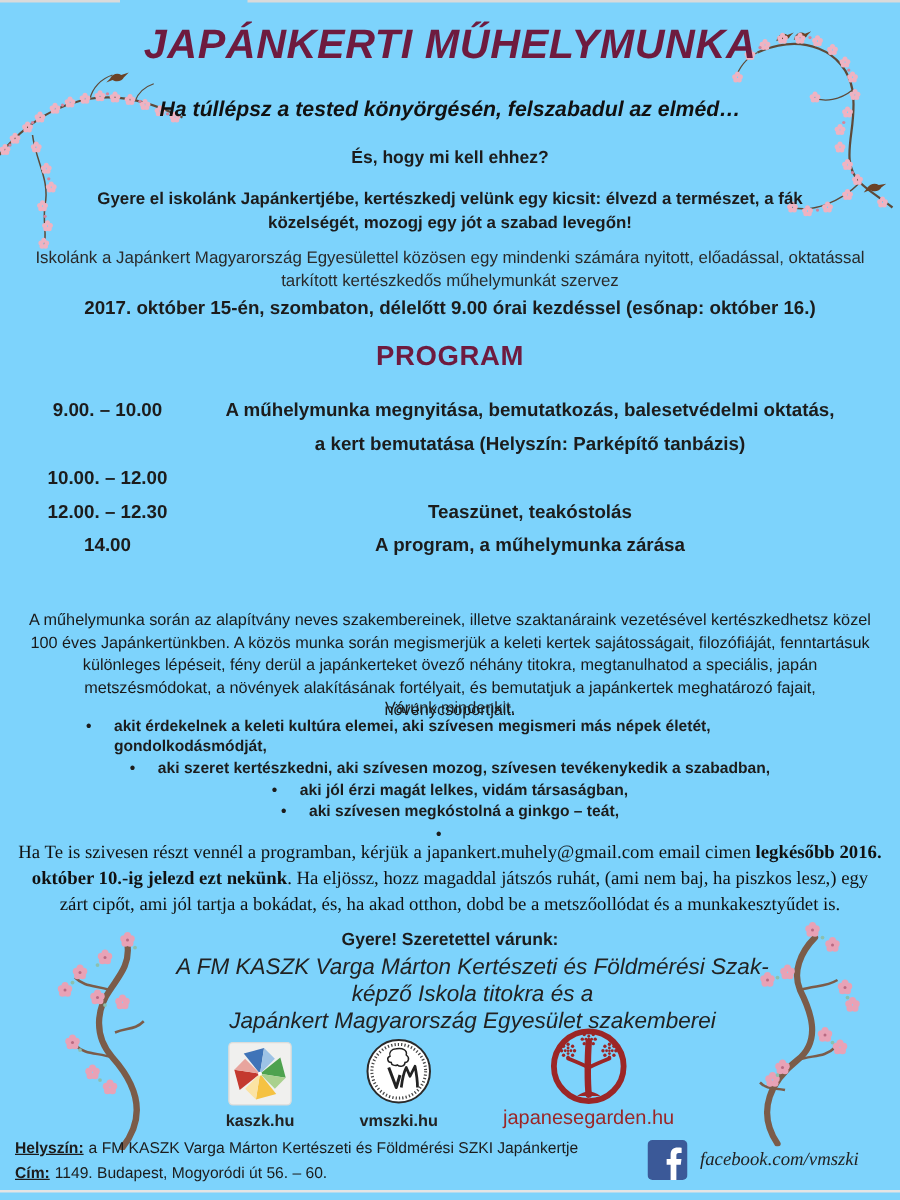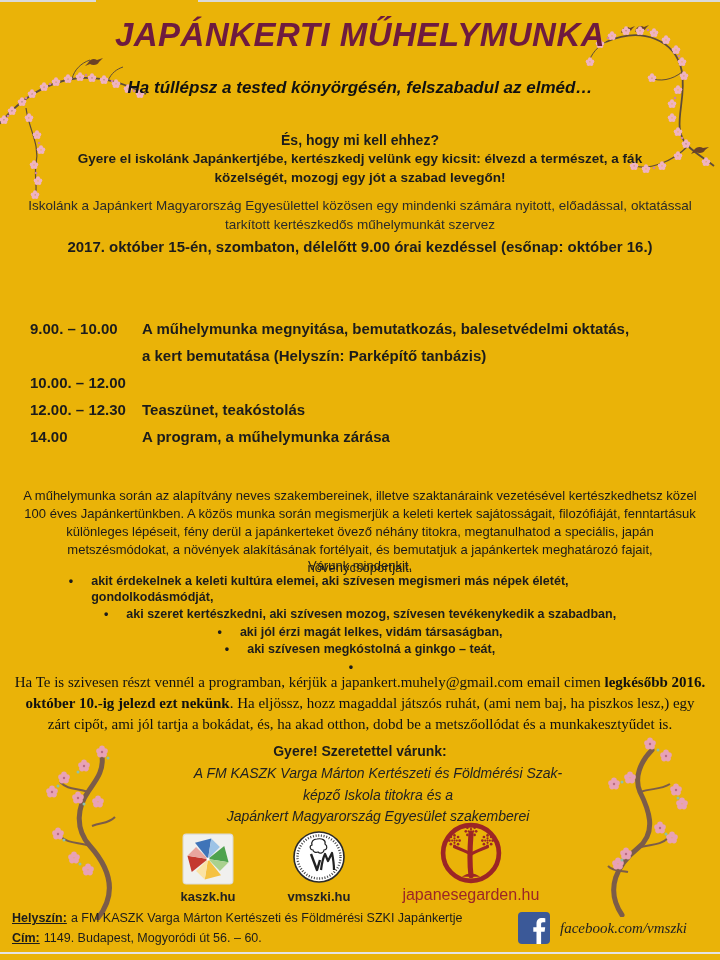--- a/index.html
+++ b/index.html
@@ -1,46 +1,46 @@
 <!DOCTYPE html>
 <html><head>
 <meta charset="utf-8">
 <style>
   html,body{margin:0;padding:0;background:#ffffff;}
-  .page{position:relative;width:720px;height:960px;background:#eab308;overflow:hidden;
+  .page{position:relative;width:720px;height:960px;background:#7dd3fc;overflow:hidden;
         font-family:"Liberation Sans",sans-serif;color:#1c1c1c;}
   .abs{position:absolute;left:0;right:0;}
   .center{text-align:center;}
   .z{z-index:2;}
   .deco{position:absolute;z-index:1;}
 
   .edge{position:absolute;height:2px;background:#dadada;z-index:0;}
 
   .title{top:16px;font-size:33px;font-weight:bold;font-style:italic;color:#6e1b3f;letter-spacing:.5px;}
   .subtitle{top:78px;font-size:17px;font-weight:bold;font-style:italic;color:#111;}
-  .question{top:132px;font-size:14px;font-weight:bold;}
+  .question{top:117px;font-size:14px;font-weight:bold;}
   .invite{top:149px;font-size:13.5px;font-weight:bold;line-height:19px;padding:0 72px;}
   .organizer{top:196px;font-size:13.5px;line-height:19px;padding:0 14px;color:#2a2a2a;}
   .dateline{top:238px;font-size:15px;font-weight:bold;}
 
   .prog-head{top:272px;font-size:22px;font-weight:bold;color:#6e1b3f;letter-spacing:.5px;}
-  .schedule{top:315px;left:30px;right:14px;font-size:15px;font-weight:bold;line-height:27px;position:absolute;z-index:2;}
+  .schedule{top:315px;left:30px;right:14px;font-size:15px;font-weight:bold;line-height:27px;position:absolute;z-index:2;text-align:center;}
   .sched-row{display:grid;grid-template-columns:112px 1fr;}
   .act{white-space:pre-line;}
 
   .bigpara{top:487px;padding:0 20px;font-size:13px;line-height:18px;color:#1a1a1a;}
   .varunk{top:558px;font-size:13px;}
   .bullets{top:574px;left:0;right:0;position:absolute;z-index:2;font-size:12.5px;font-weight:bold;line-height:15.5px;}
   .bullet-row{display:flex;justify-content:center;margin-bottom:2px;}
   .bullet-row .dot{margin-right:18px;}
   .bullet-row .btxt{max-width:560px;}
 
   .serifpara{top:672px;padding:0 14px;font-family:"Liberation Serif",serif;font-size:15px;line-height:21px;color:#111;}
   .closing{top:743px;font-size:14px;font-weight:bold;}
-  .team{top:763px;font-size:14px;font-style:italic;line-height:21.5px;color:#222;margin-left:36px;}
+  .team{top:763px;font-size:18px;font-style:italic;line-height:21.5px;color:#222;margin-left:36px;}
 
   .logos{top:822px;position:absolute;left:0;right:0;display:flex;justify-content:center;
          align-items:flex-end;gap:52px;z-index:2;}
   .logo-col{display:flex;flex-direction:column;align-items:center;}
   .logo-label{font-size:13px;font-weight:bold;margin-top:4px;color:#222;}
   .jg-label{font-size:16px;font-weight:normal;color:#9c2626;margin-top:2px;}
 
   .footer-left{position:absolute;top:908px;left:12px;font-size:12.5px;font-weight:bold;line-height:20px;z-index:2;}
   .flabel{text-decoration:underline;margin-right:4px;}
   .fb{position:absolute;top:912px;left:518px;display:flex;align-items:center;gap:10px;z-index:2;}
@@ -239,20 +239,21 @@
     </g>
   </svg>
 
   <div class="abs center z title">JAPÁNKERTI MŰHELYMUNKA</div>
   <div class="abs center z subtitle">Ha túllépsz a tested könyörgésén, felszabadul az elméd…</div>
   <div class="abs center z question">És, hogy mi kell ehhez?</div>
   <div class="abs center z invite">Gyere el iskolánk Japánkertjébe, kertészkedj velünk egy kicsit: élvezd a természet, a fák közelségét, mozogj egy jót a szabad levegőn!</div>
   <div class="abs center z organizer">Iskolánk a Japánkert Magyarország Egyesülettel közösen egy mindenki számára nyitott, előadással, oktatással tarkított kertészkedős műhelymunkát szervez</div>
   <div class="abs center z dateline">2017. október 15-én, szombaton, délelőtt 9.00 órai kezdéssel (esőnap: október 16.)</div>
 
+  <div class="abs center z prog-head">PROGRAM</div>
 
   <div class="schedule">
     <div class="sched-row">
       <span>9.00.  – 10.00</span>
       <span class="act">A műhelymunka megnyitása, bemutatkozás, balesetvédelmi oktatás,
 a kert bemutatása (Helyszín: Parképítő tanbázis)</span>
     </div>
     <div class="sched-row">
       <span>10.00. – 12.00</span>
     </div>

